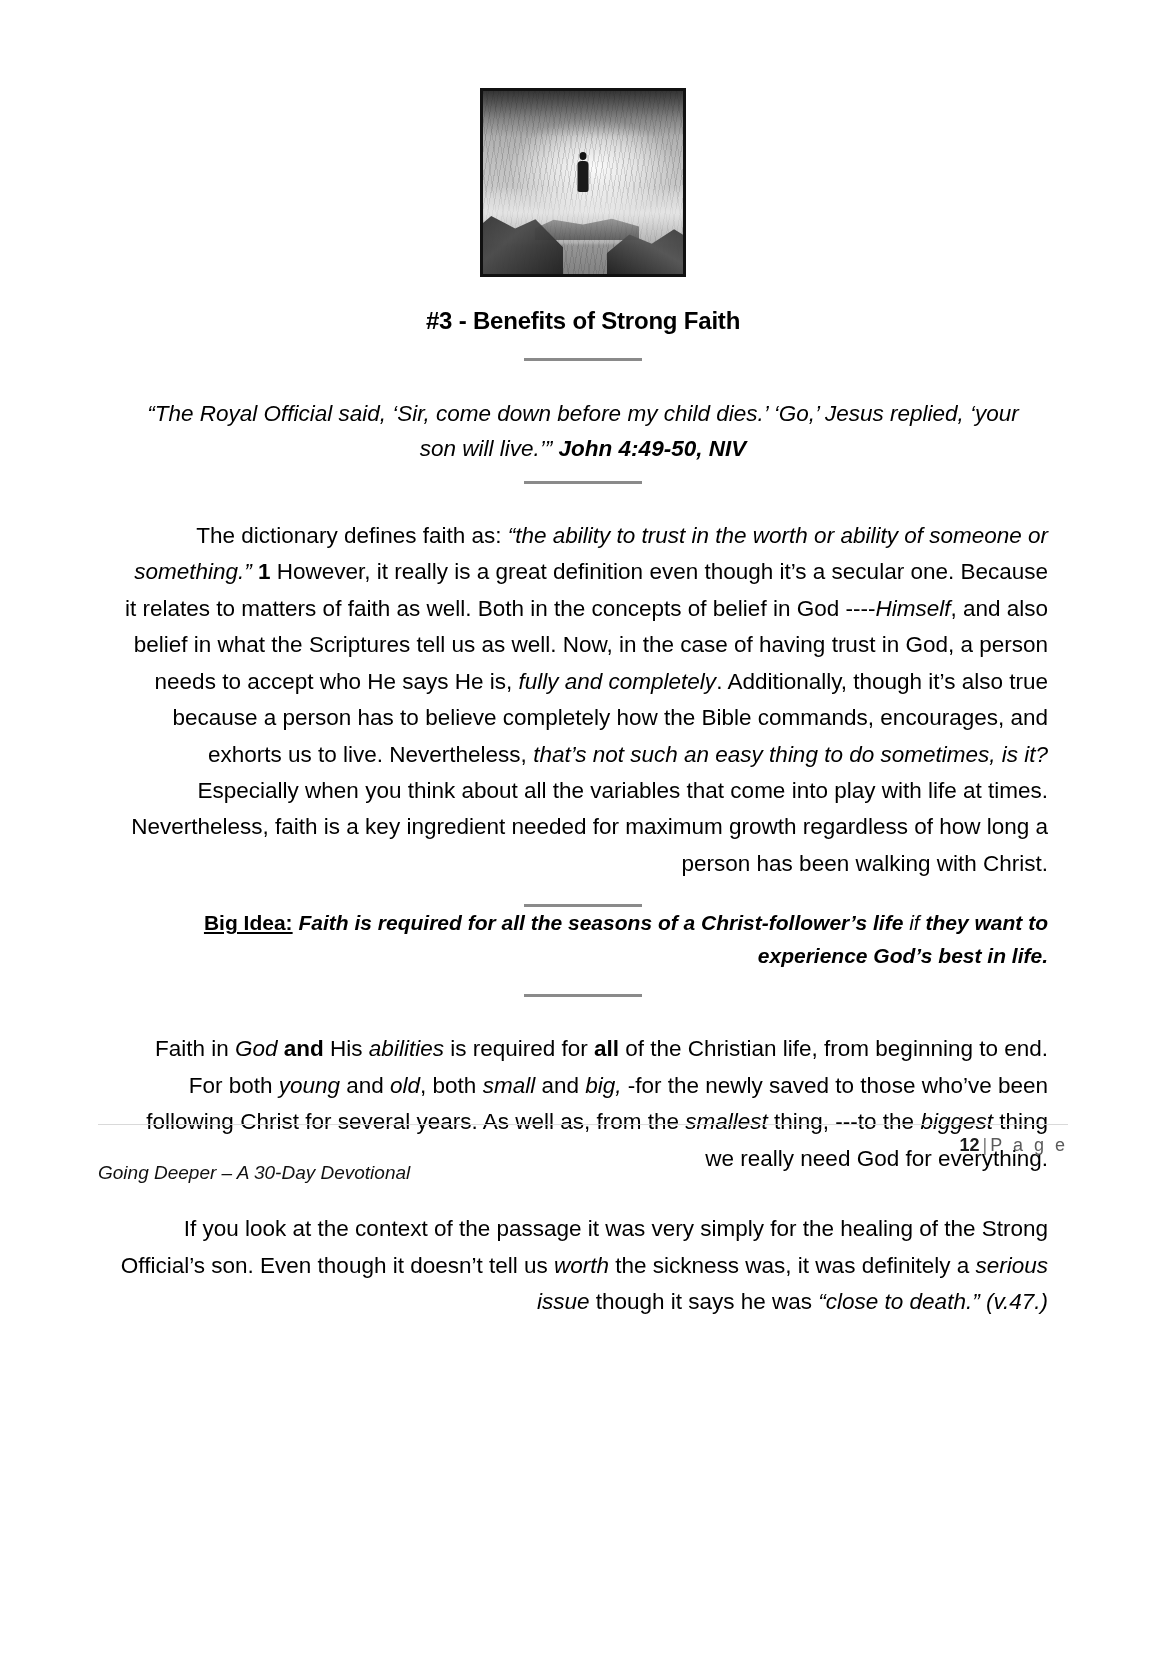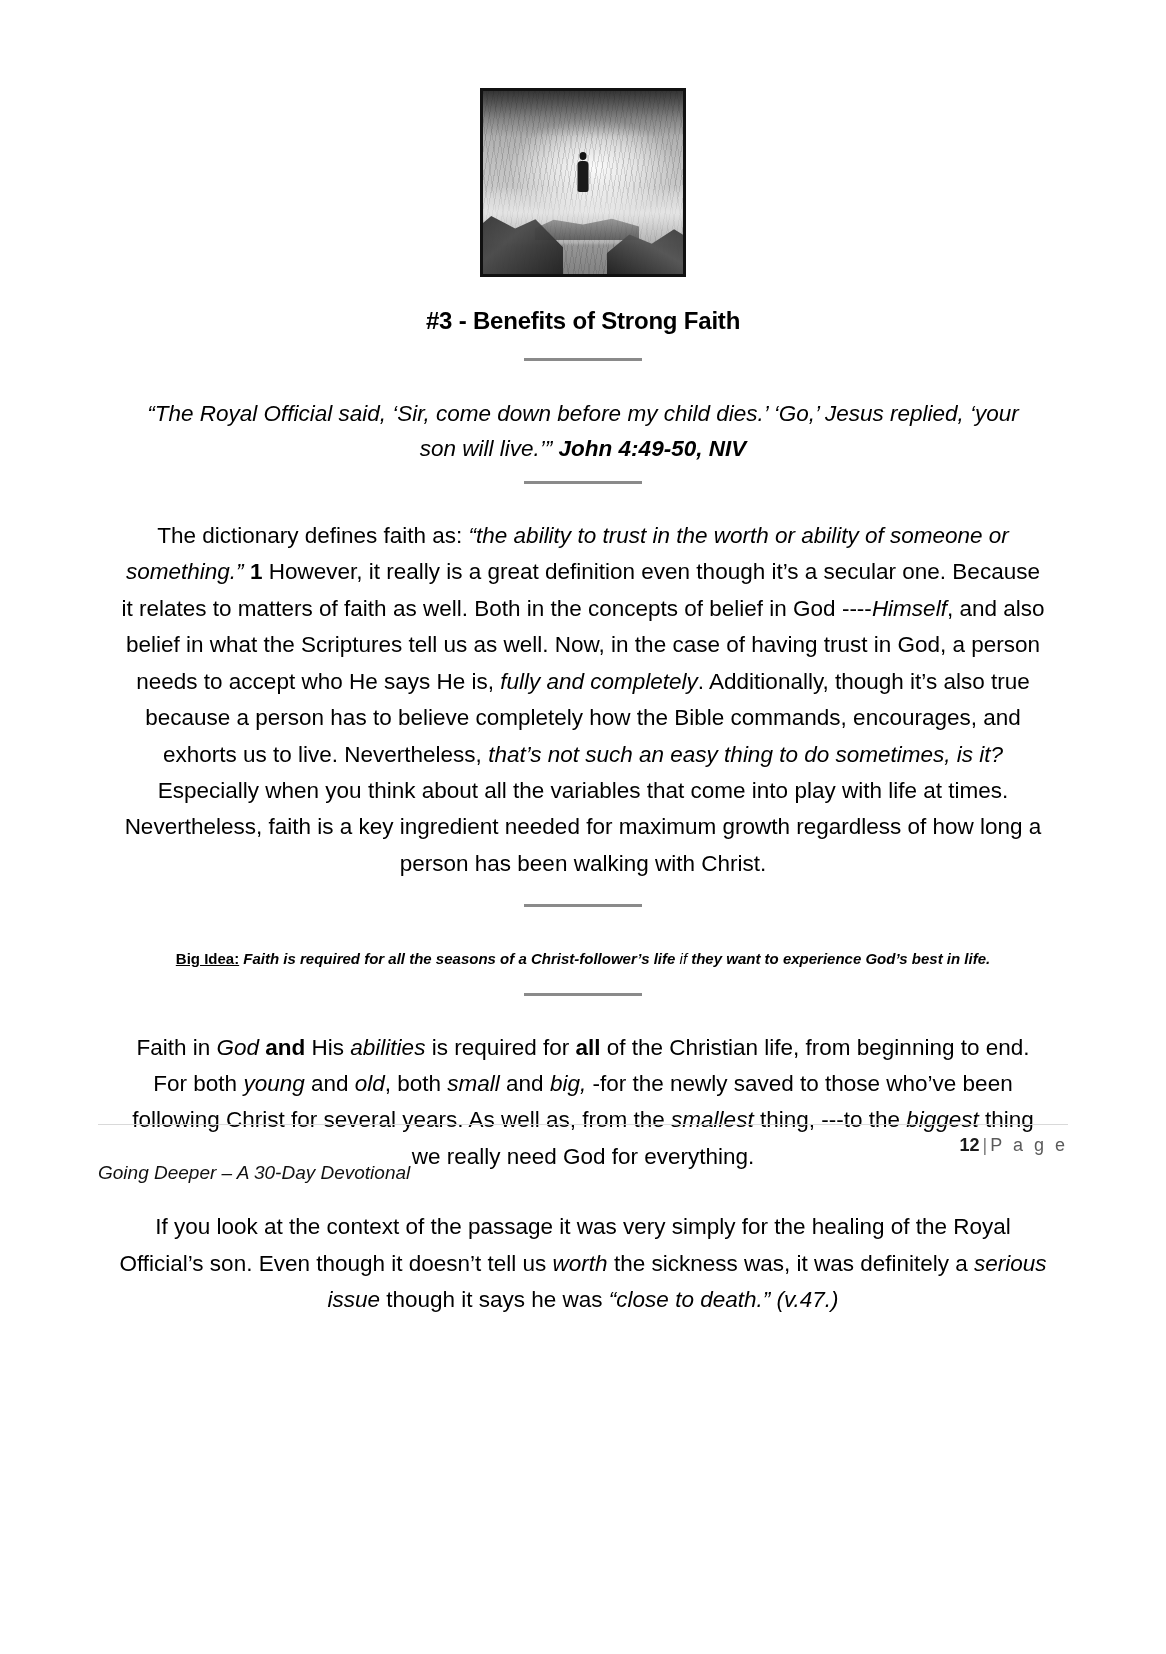--- a/index.html
+++ b/index.html
@@ -153,36 +153,35 @@
     margin-top: 36px;
     padding: 0 18px;
   }
   .quote .cite {
     font-weight: bold;
     font-style: italic;
   }
 
   
   .para {
-    text-align: center;
+    text-align: right;
     font-size: 22.5px;
     line-height: 1.62;
     margin-top: 34px;
   }
   .para i { font-style: italic; }
   .para b { font-weight: bold; }
 
   
   .bigidea {
-    text-align: center;
-    font-size: 15px;
+    text-align: right;
+    font-size: 21px;
     line-height: 1.55;
     font-weight: bold;
     font-style: italic;
-    margin-top: 40px;
   }
   .bigidea .label {
     font-weight: bold;
     font-style: normal;
     text-decoration: underline;
   }
   .bigidea .light-italic {
     font-weight: normal;
     font-style: italic;
   }
@@ -257,21 +256,21 @@
       <span class="label">Big Idea:</span><span> Faith is required for all the seasons of a Christ-follower’s life </span><span class="light-italic">if</span><span> they want to experience God’s best in life.</span>
     </div>
 
     <div class="sep"></div>
 
     <div class="para">
       <span>Faith in </span><i>God</i><b> and</b><span> His </span><i>abilities</i><span> is required for </span><b>all</b><span> of the Christian life, from beginning to end. For both </span><i>young</i><span> and </span><i>old</i><span>, both </span><i>small</i><span> and </span><i>big,</i><span> -for the newly saved to those who’ve been following Christ for several years. As well as, from the </span><i>smallest</i><span> thing, ---to the </span><i>biggest</i><span> thing we really need God for everything.</span>
     </div>
 
     <div class="para">
-      <span>If you look at the context of the passage it was very simply for the healing of the Royal Official’s son. Even though it doesn’t tell us </span><i>worth</i><span> the sickness was, it was definitely a </span><i>serious issue</i><span> though it says he was </span><i>“close to death.” (v.47.)</i>
+      <span>If you look at the context of the passage it was very simply for the healing of the Strong Official’s son. Even though it doesn’t tell us </span><i>worth</i><span> the sickness was, it was definitely a </span><i>serious issue</i><span> though it says he was </span><i>“close to death.” (v.47.)</i>
     </div>
 
   </div>
 
   <div class="footer">
     <div class="footer-rule"></div>
     <div class="footer-pageno">
       <span class="num">12</span><span class="pipe">|</span><span class="word">P a g e</span>
     </div>
     <div class="footer-title">Going Deeper – A 30-Day Devotional</div>

